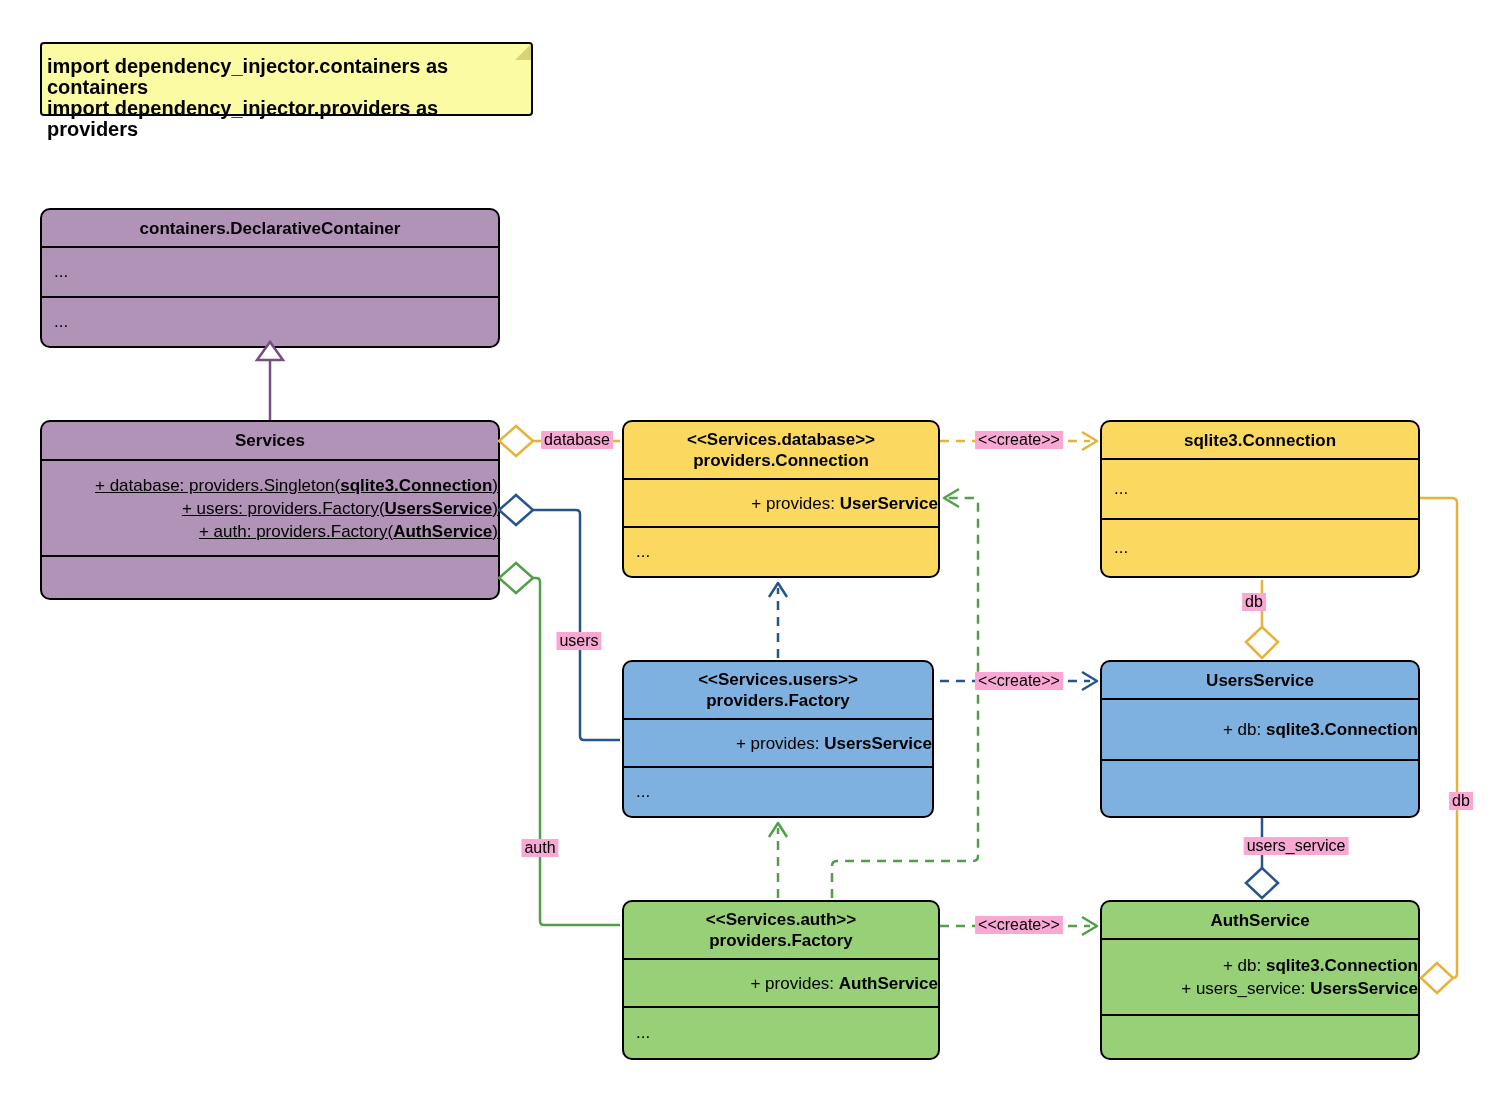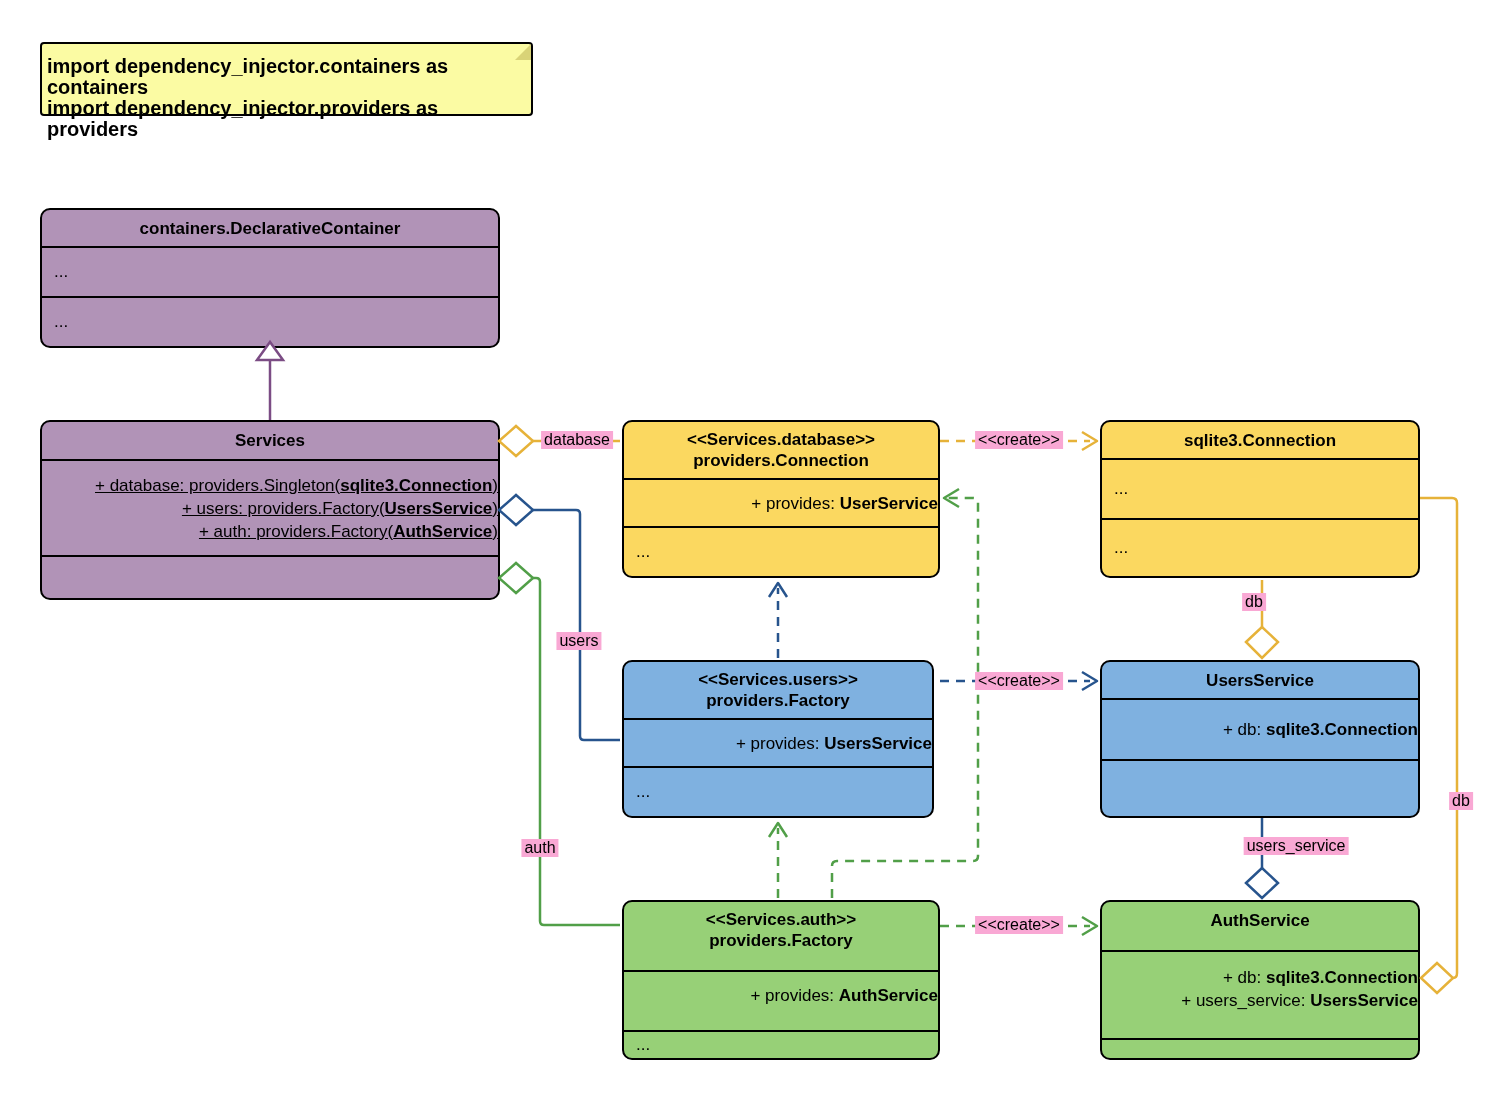--- a/index.html
+++ b/index.html
@@ -11,21 +11,21 @@
   .eg{stroke:var(--gold_stroke);}
   .eb{stroke:var(--blue_stroke);}
   .egr{stroke:var(--green_stroke);}
   .dia{fill:#fff;stroke-width:2.5px;}
   .tri{fill:#fff;stroke-width:2.5px;}
 
   .uml-box{position:absolute;border:2px solid #000;border-radius:10px;display:flex;flex-direction:column;box-sizing:border-box;z-index:1;}
   .purple{background:var(--purple_fill);}
   .yellow{background:var(--yellow_fill);}
   .blue{background:var(--blue_fill);}
-  .green{background:var(--green_fill);gap:12px;}
+  .green{background:var(--green_fill);}
   .box-title{display:flex;flex-direction:column;align-items:center;justify-content:center;font-weight:bold;font-size:17px;line-height:21px;flex:0 0 auto;}
   .compartment{border-top:2px solid #000;box-sizing:border-box;display:flex;flex-direction:column;justify-content:center;padding-left:12px;font-size:17px;flex:0 0 auto;}
   .compartment.grow{flex:1 1 auto;}
   .attr-line{line-height:23px;white-space:nowrap;text-align:right;}
   .underlined{text-decoration:underline;}
 
   .note{position:absolute;left:40px;top:42px;width:493px;height:74px;background:var(--note_fill);border:2px solid #000;border-radius:4px;box-sizing:border-box;padding:12px 8px 0 5px;font-weight:bold;font-size:20px;line-height:21px;z-index:1;}
   .note::after{content:"";position:absolute;top:0;right:0;width:0;height:0;border-style:solid;border-width:0 0 16px 16px;border-color:transparent transparent #d9d377 transparent;}
 
   .edge-label{position:absolute;transform:translate(-50%,-50%);background:#f9a8d4;padding:0 3px;font-size:16px;white-space:nowrap;z-index:3;}

